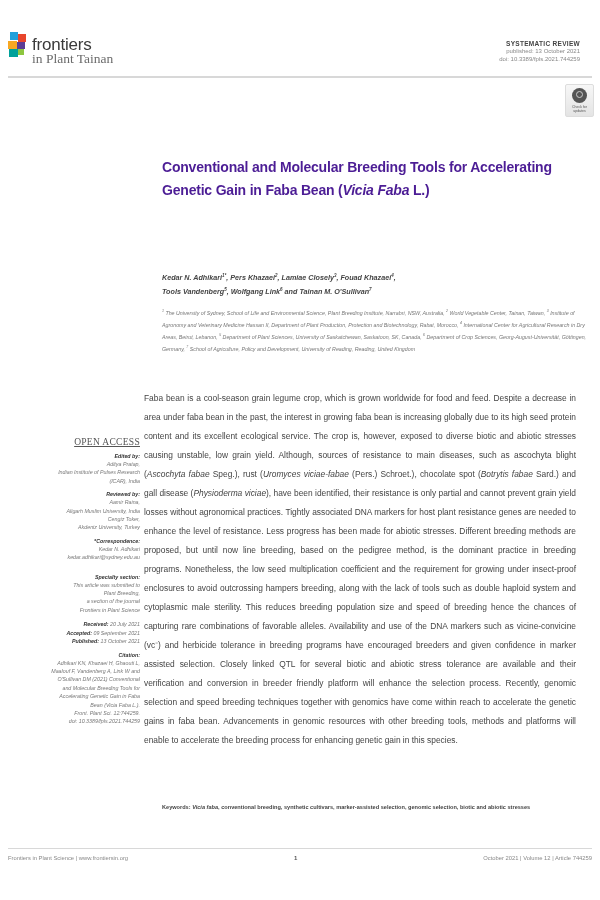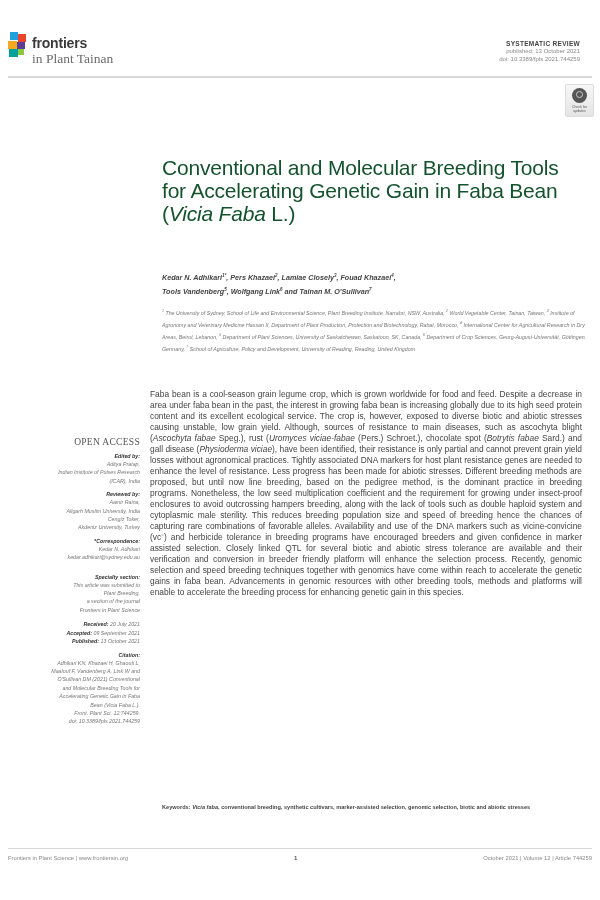--- a/index.html
+++ b/index.html
@@ -3,50 +3,50 @@
 <meta charset="utf-8">
 <style>
   html, body { margin:0; padding:0; background:#ffffff; }
   body { width:600px; height:900px; position:relative; overflow:hidden; font-family:"Liberation Sans", sans-serif; color:#333; }
   .abs { position:absolute; }
 
   
   .logo { left:8px; top:30px; width:140px; height:40px; }
   .logo-mark { position:absolute; left:0; top:2px; width:22px; height:26px; }
   .logo-mark span { position:absolute; display:block; }
-  .logo-text1 { position:absolute; left:24px; top:5px; font-size:14px; font-weight:bold; color:#3a3a3a; letter-spacing:-0.2px; }
+  .logo-text1 { position:absolute; left:24px; top:5px; font-size:17px; font-weight:normal; color:#3a3a3a; letter-spacing:-0.2px; }
   .logo-text2 { position:absolute; left:24px; top:21px; font-size:13.5px; color:#6b6b6b; font-family:"Liberation Serif", serif; }
   .header-right { right:20px; top:40px; text-align:right; }
   .article-type { font-size:6.5px; font-weight:bold; color:#444; letter-spacing:0.3px; }
   .pub-line, .doi-line { font-size:6px; color:#888; line-height:8px; }
   .header-rule { left:8px; right:8px; top:76px; height:2px; background:#d8d8d8; }
   .check-updates { left:565px; top:84px; width:27px; height:31px; border:1px solid #ddd; background:linear-gradient(#f7f7f7,#e4e4e4); border-radius:2px; }
   .check-updates .circle { position:absolute; left:6px; top:3px; width:15px; height:15px; border-radius:50%; background:#555; }
   .check-updates .circle::after { content:""; position:absolute; left:4px; top:3px; width:7px; height:7px; border-radius:50%; border:1.5px solid #ccc; box-sizing:border-box; }
   .check-updates .lbl { position:absolute; left:0; right:0; top:20px; font-size:3.5px; text-align:center; color:#555; line-height:4px; }
 
   
-  .title { left:162px; top:156px; width:400px; font-size:21px; font-weight:normal; line-height:23px; color:#14532d; letter-spacing:-0.2px; }
+  .title { left:162px; top:156px; width:400px; font-size:14px; font-weight:bold; line-height:23px; color:#4c1d95; letter-spacing:-0.2px; }
   .title i { font-style:italic; }
   .authors { left:162px; top:270px; width:430px; font-size:7.2px; font-style:italic; font-weight:bold; color:#444; line-height:12px; }
   .authors sup { font-size:4.5px; }
   .affil { left:162px; top:306px; width:432px; font-size:5.3px; font-style:italic; color:#777; line-height:10.2px; }
   .affil sup { font-size:3.5px; }
 
   
   .sidebar { left:10px; top:437px; width:130px; text-align:right; }
-  .open-access { font-family:"Liberation Serif", serif; font-size:9.5px; color:#555; letter-spacing:0.3px; margin-bottom:0; }
+  .open-access { font-family:"Liberation Serif", serif; font-size:9.5px; color:#555; letter-spacing:0.3px; margin-bottom:0;text-decoration:underline; }
   .sb-head { font-size:5.3px; font-weight:bold; font-style:italic; color:#333; margin-top:5px; line-height:8px; }
   .sb-text { font-size:5.3px; font-style:italic; color:#777; line-height:8.4px; }
   .sb-gap { height:6px; }
   .dates { font-size:5.3px; font-style:italic; color:#777; line-height:8.4px; }
   .dates b { color:#333; }
 
   
-  .abstract { left:150px; top:389px; width:432px; font-size:8.4px; color:#444; line-height:11px; text-align:justify; }
+  .abstract { left:144px; top:389px; width:432px; font-size:8.4px; color:#444; line-height:19px; text-align:justify; }
   .abstract i { font-style:italic; }
   .keywords { left:162px; top:802px; width:432px; font-size:5.6px; font-weight:bold; color:#444; line-height:10px; }
   .keywords i { font-style:italic; }
 
   
   .footer-rule { left:8px; right:8px; top:848px; height:1px; background:#d8d8d8; }
   .footer-left { left:8px; top:855px; font-size:5.8px; color:#888; }
   .footer-center { left:294px; top:855px; font-size:6px; color:#555; font-weight:bold; }
   .footer-right { right:8px; top:855px; font-size:5.8px; color:#888; text-align:right; }
 </style>

